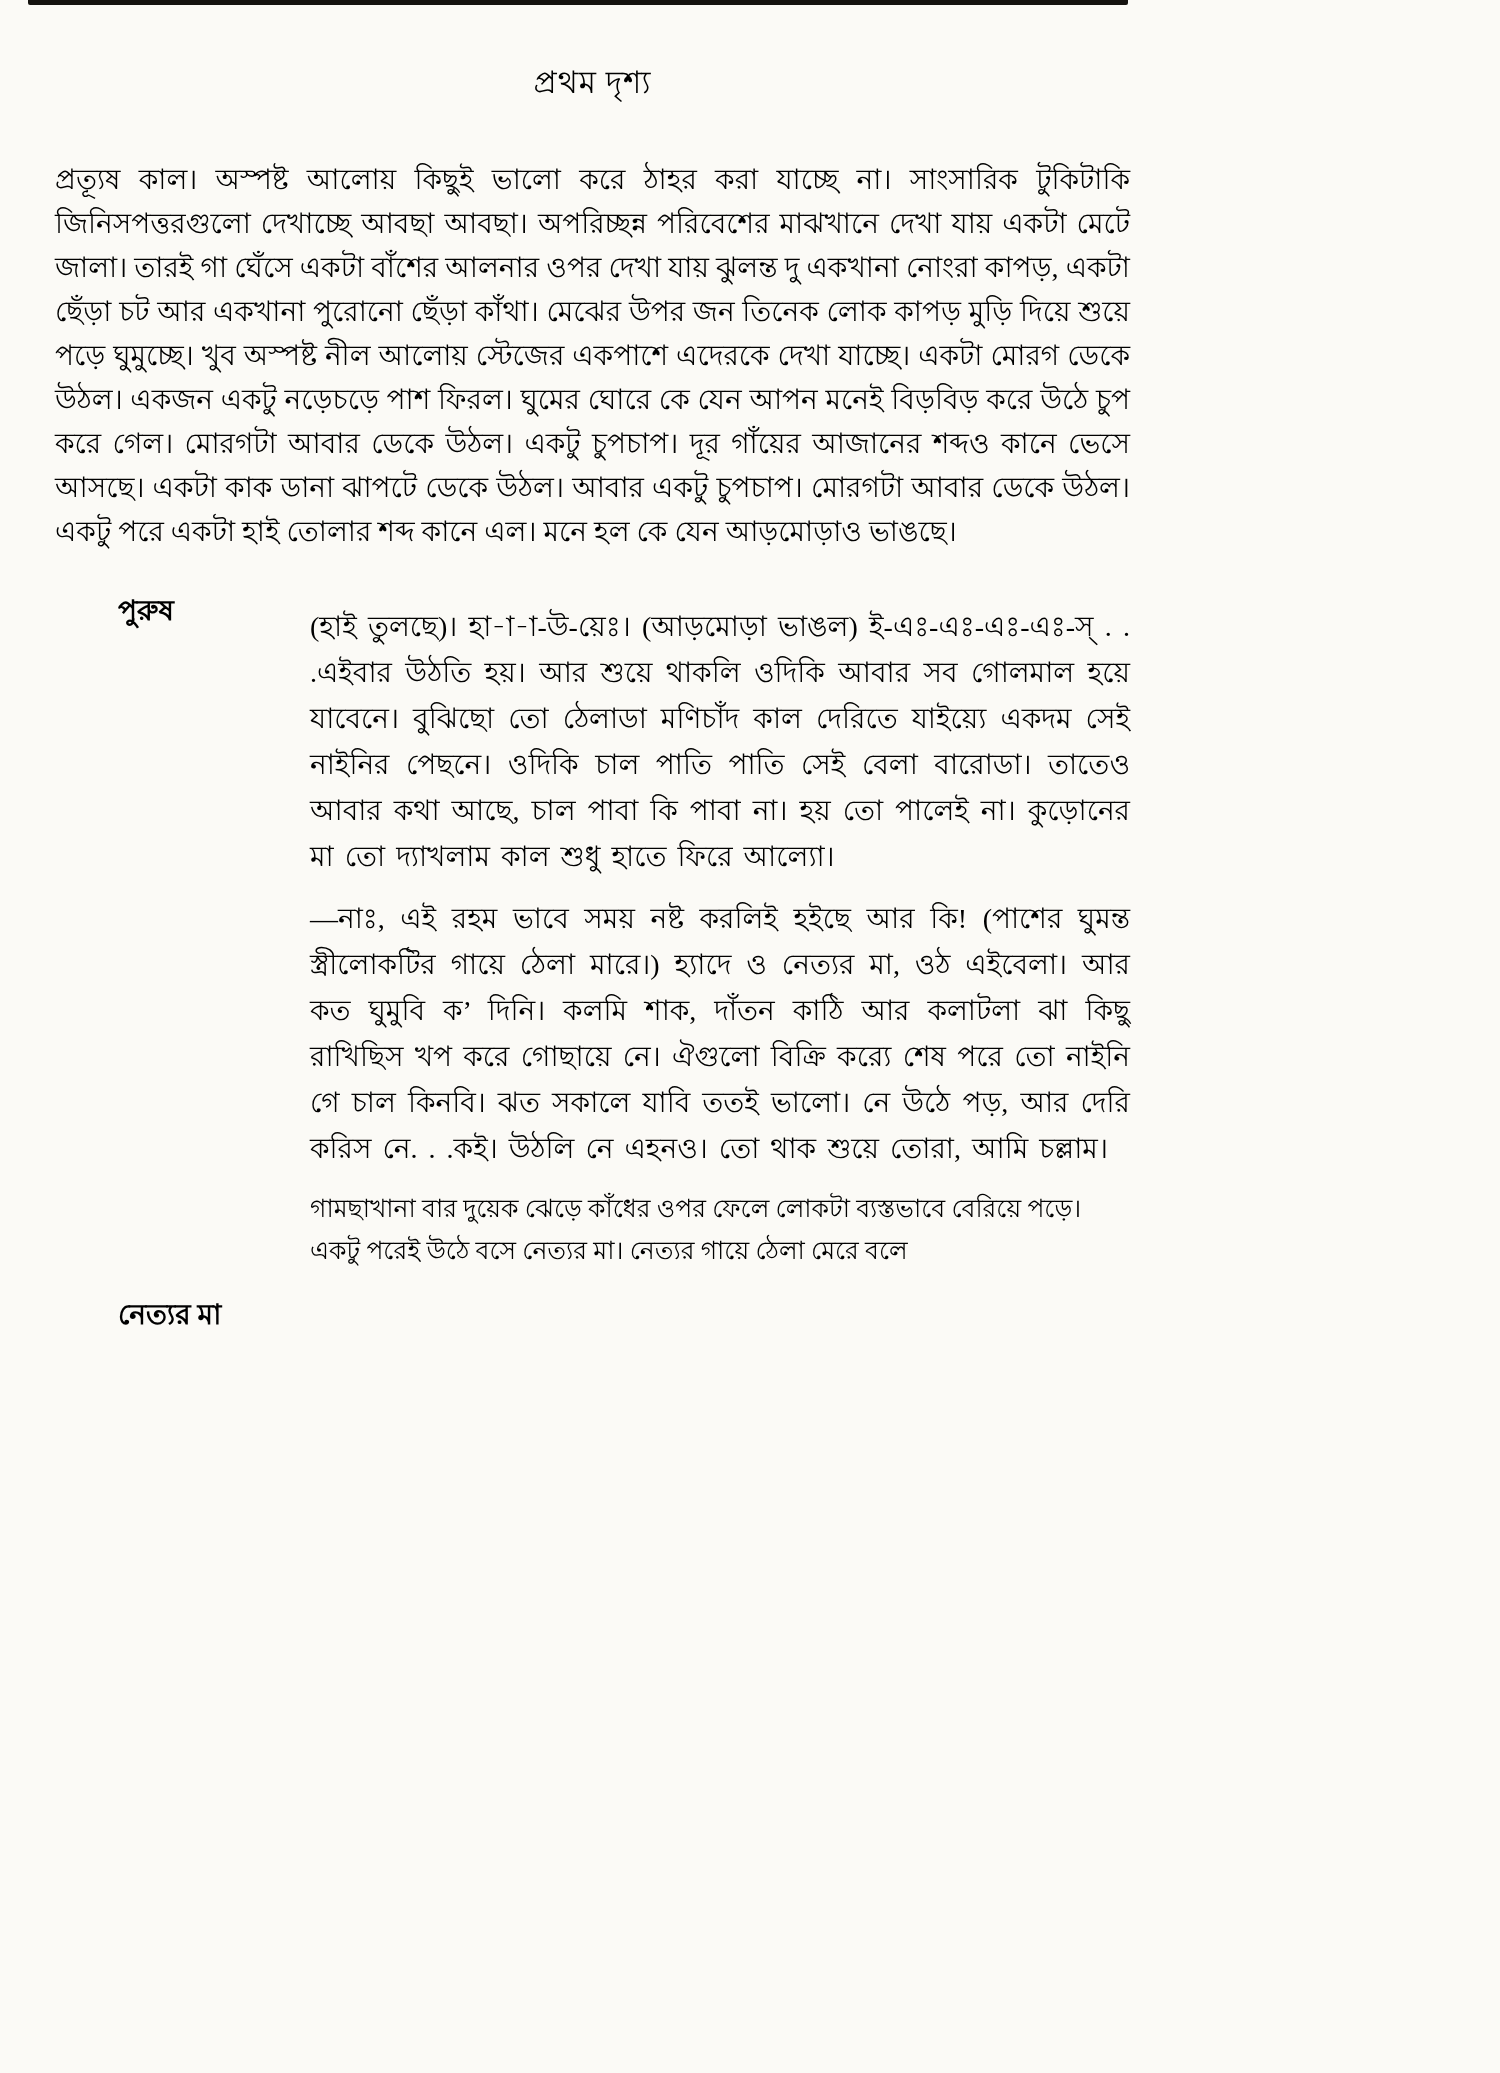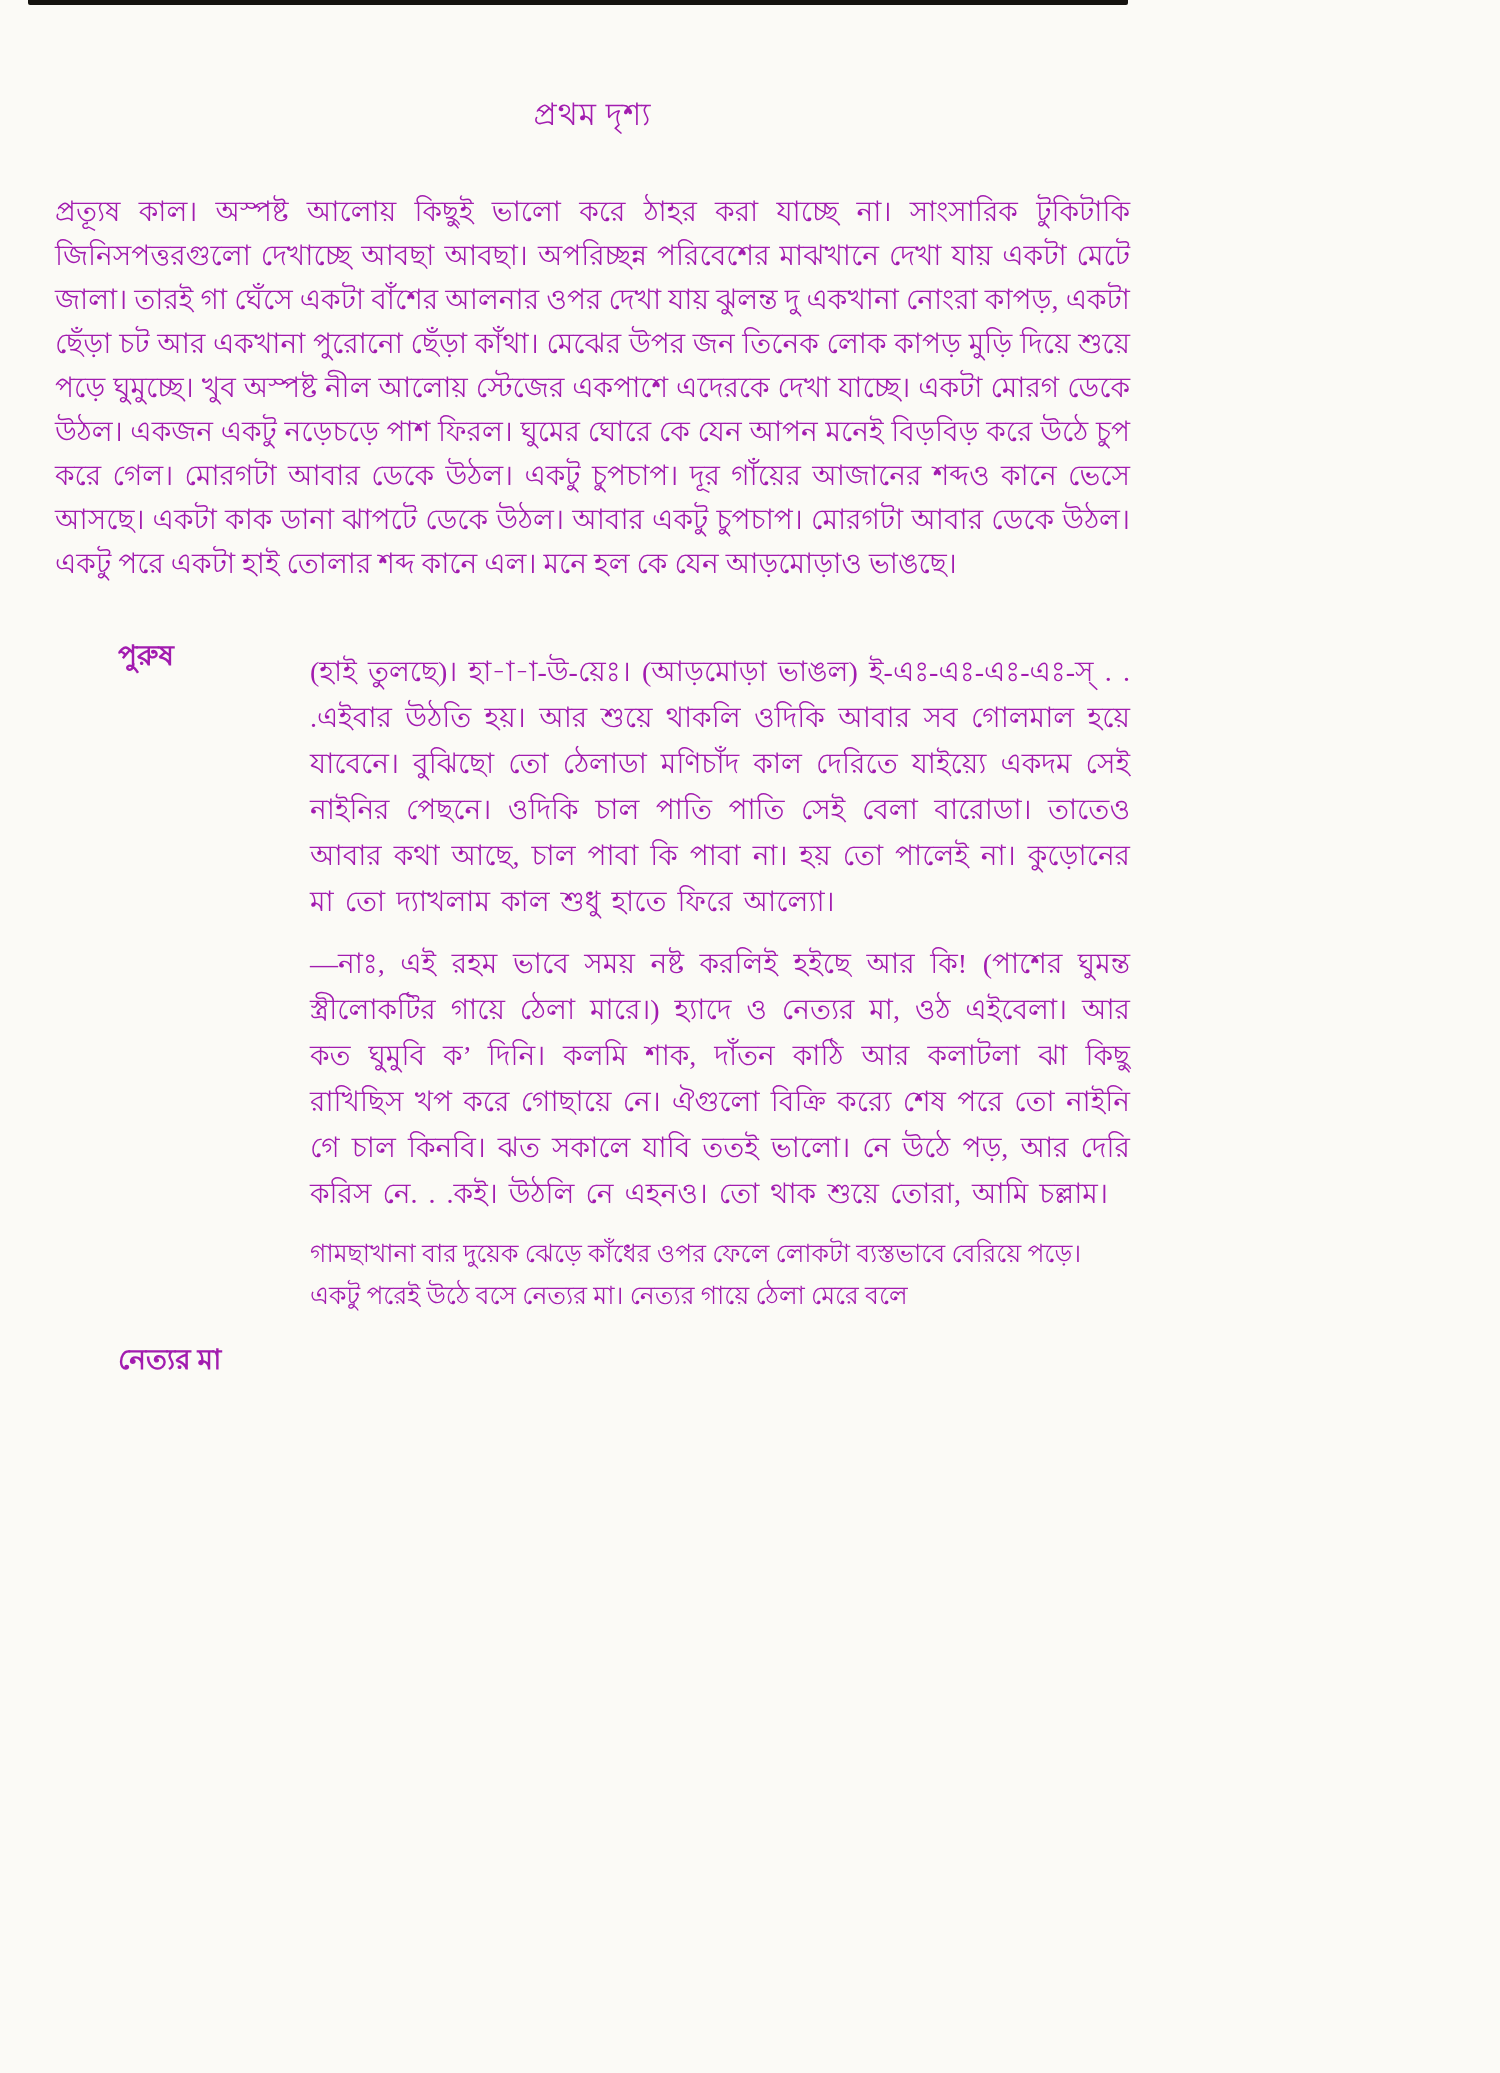--- a/index.html
+++ b/index.html
@@ -5,24 +5,24 @@
   html, body {
     margin: 0;
     padding: 0;
     background: #f7f6f1;
   }
   .page {
     position: relative;
     width: 1500px;
     min-height: 2073px;
     background: #fbfaf6;
-    color: #a21caf;
+    color: #000000;
     font-family: "Liberation Serif", "DejaVu Serif", serif;
     box-sizing: border-box;
-    padding: 70px 370px 120px 55px;
+    padding: 38px 370px 120px 55px;
     overflow: hidden;
   }
   .top-edge {
     position: absolute;
     top: 0;
     left: 28px;
     width: 1100px;
     height: 5px;
     background: #15130f;
     border-radius: 0 0 2px 2px;
@@ -31,21 +31,21 @@
     font-size: 31px;
     font-weight: normal;
     text-align: center;
     margin: 20px 0 48px 0;
     letter-spacing: 1px;
   }
   .opening {
     font-size: 28px;
     line-height: 44px;
     text-align: justify;
-    margin: 0 0 47px 0;
+    margin: 0 0 34px 0;
   }
   .dialogue-block {
     display: flex;
     align-items: flex-start;
     margin-bottom: 6px;
     gap: 40px;
   }
   .speaker {
     width: 215px;
     box-sizing: border-box;

